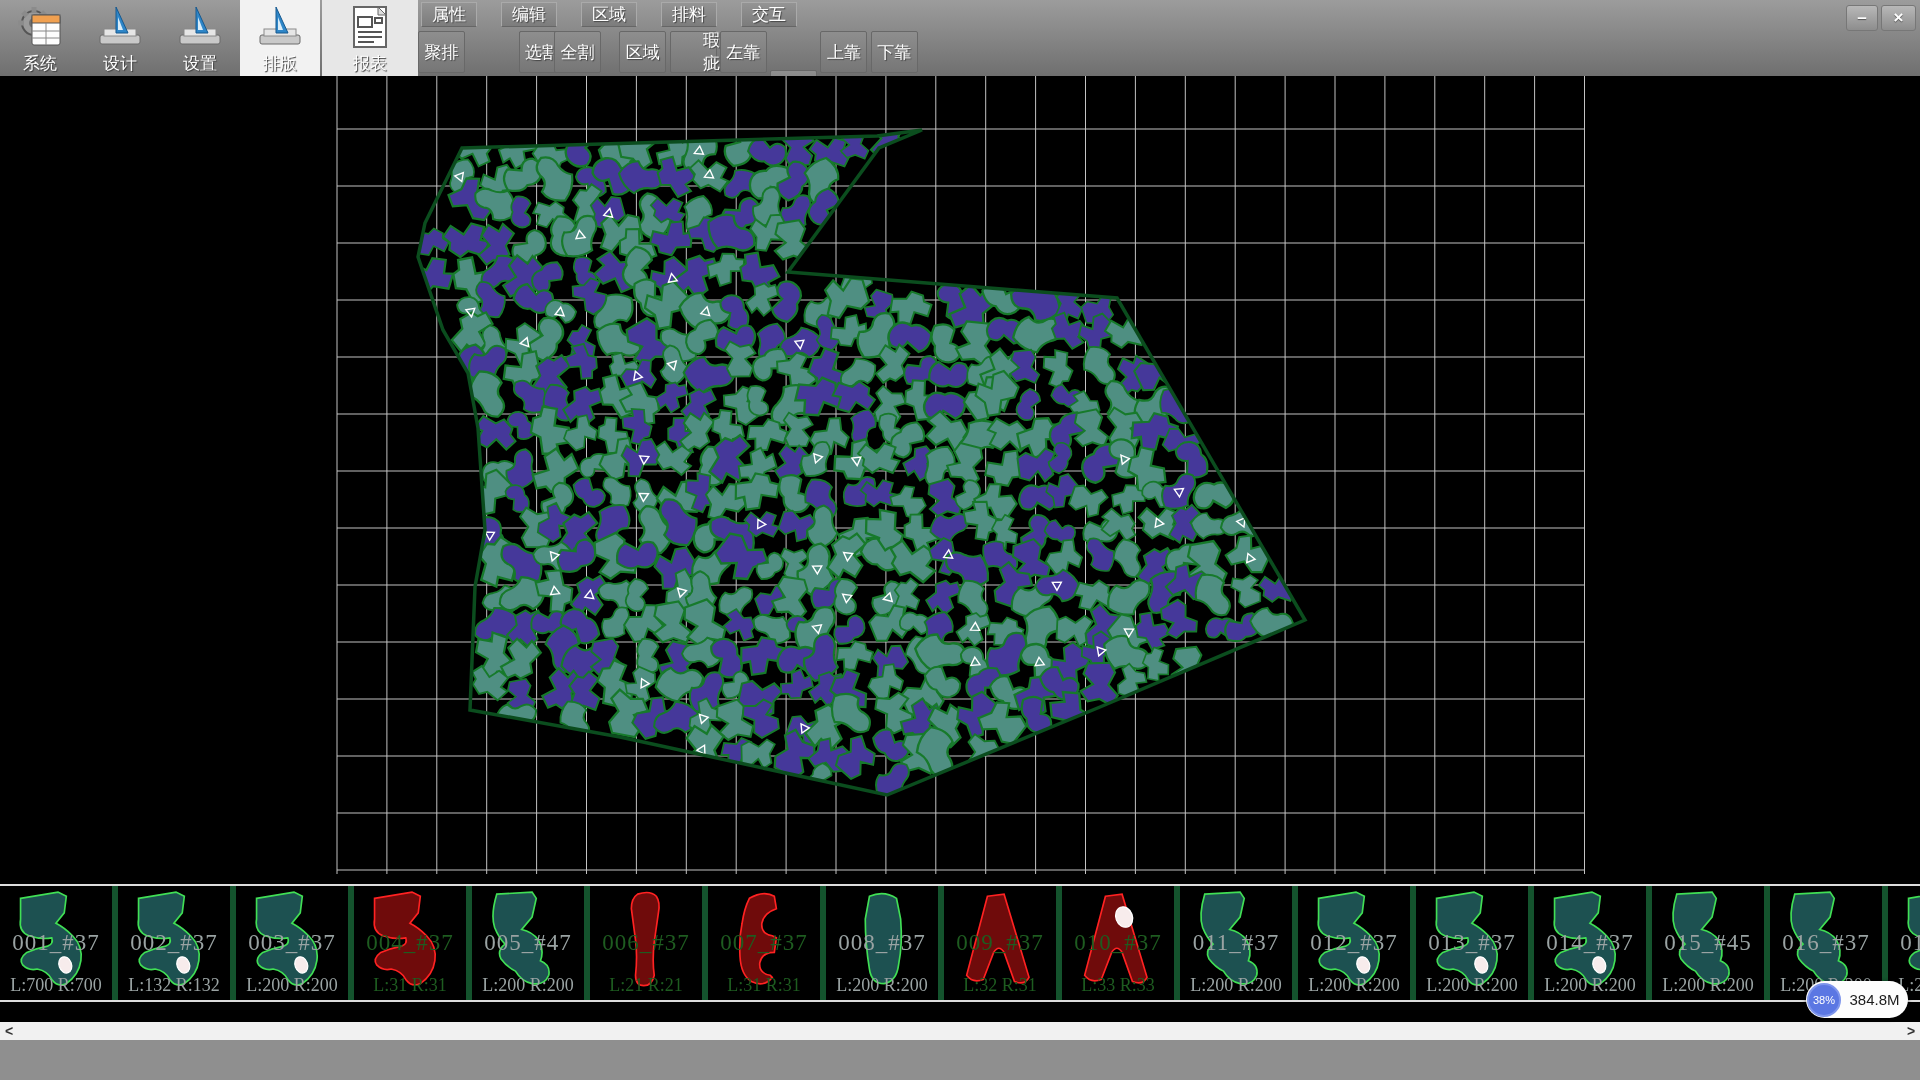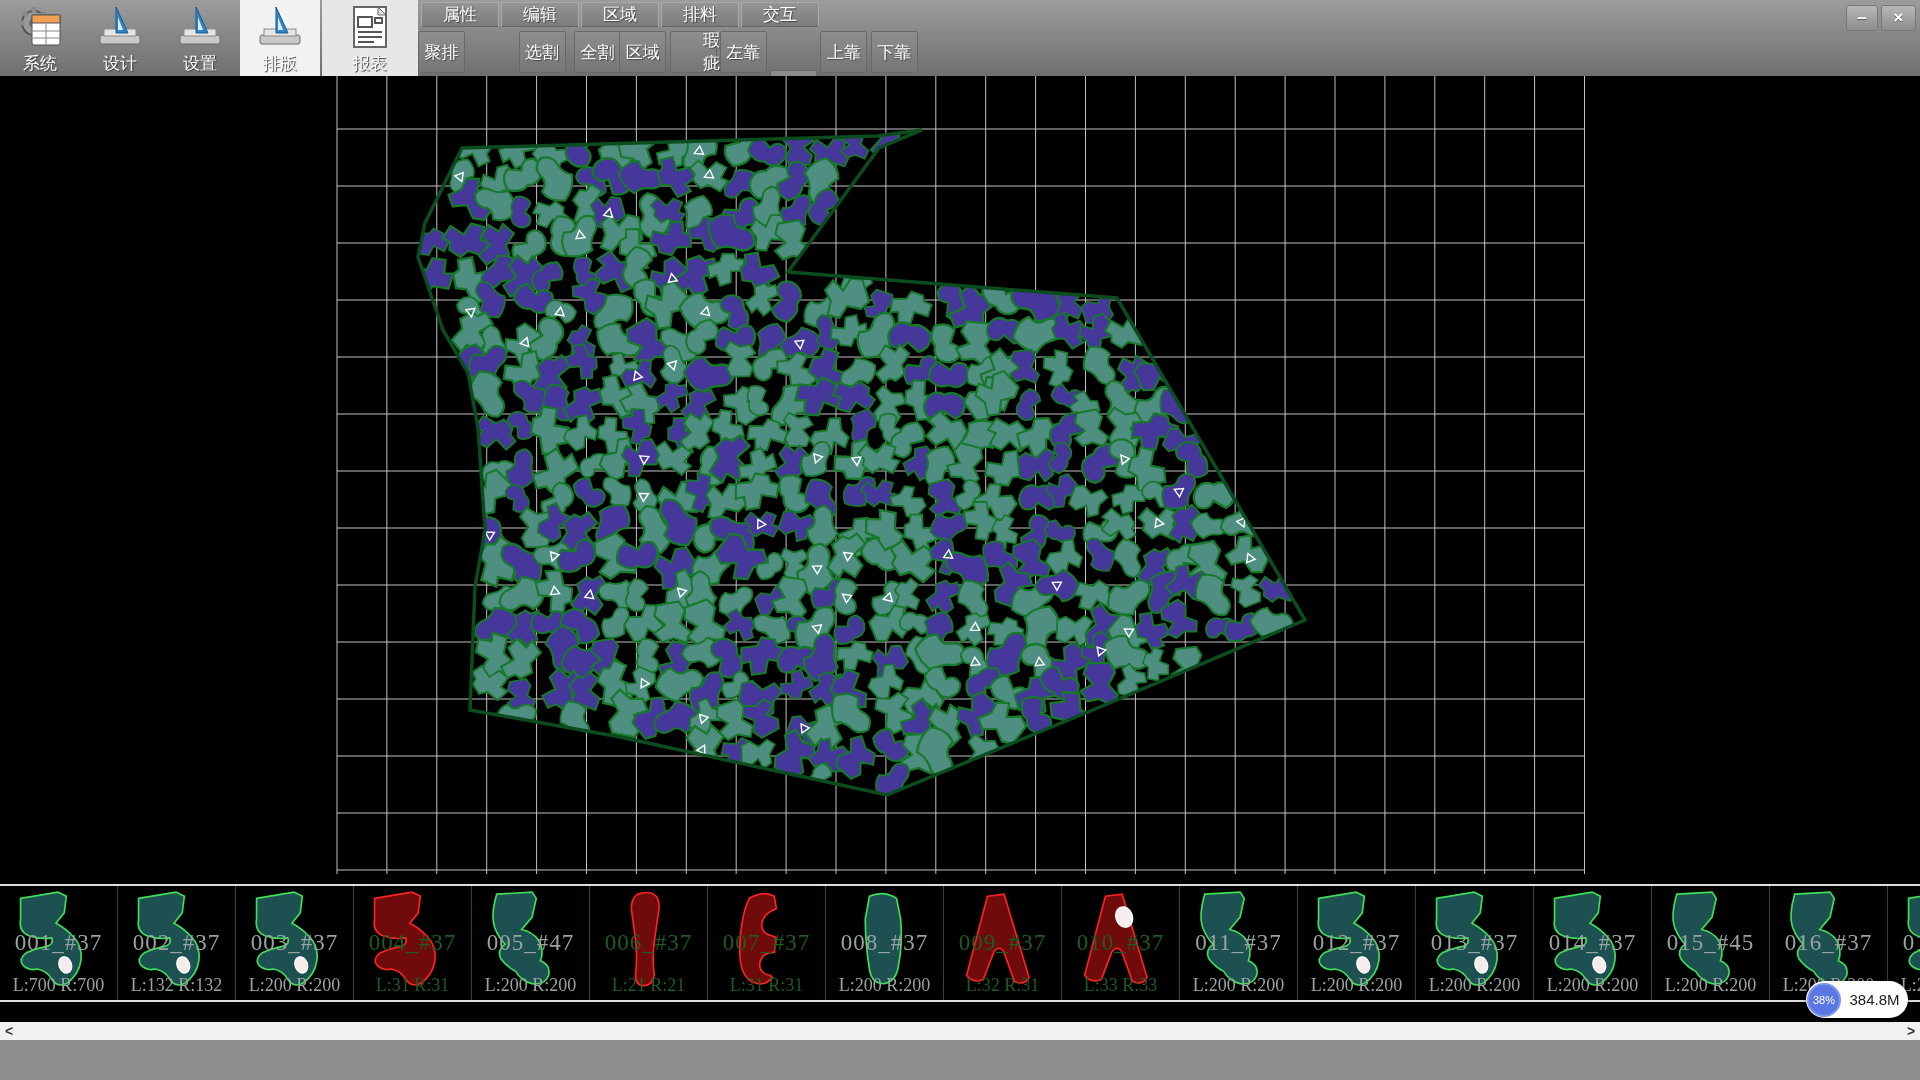--- a/index.html
+++ b/index.html
@@ -7,37 +7,37 @@
        font-family:"Liberation Sans",sans-serif;-webkit-font-smoothing:antialiased;}
   
   .toolbar{position:absolute;left:0;top:0;width:1920px;height:76px;
            background:linear-gradient(#9c9c9c,#6f6f6f);border-bottom:1px solid #555;}
   .bigbtn{position:absolute;top:0;height:76px;display:flex;flex-direction:column;
           align-items:center;justify-content:flex-start;cursor:default;}
   .bigbtn .ic{width:52px;height:48px;margin-top:3px;}
   .bigbtn .lbl{font-size:17px;color:#fff;text-shadow:1px 1px 1px #3a3a3a;margin-top:1px;}
   .bigbtn.active{background:#f2f2f2;}
   .bigbtn.lightpane{background:#e7e7e7;}
-  .tab{position:absolute;top:2px;height:25px;width:78px;box-sizing:border-box;
+  .tab{position:absolute;top:2px;height:25px;width:56px;box-sizing:border-box;
        background:linear-gradient(#949494,#7c7c7c);border:1px solid #aaa;border-bottom-color:#666;
        color:#fff;font-size:17px;line-height:23px;text-align:center;text-shadow:1px 1px 1px #444;}
   .tool{position:absolute;top:31px;height:42px;width:47px;box-sizing:border-box;
         background:linear-gradient(#8e8e8e,#767676);border:1px solid #686868;border-radius:2px;
         color:#fff;font-size:17px;display:flex;align-items:center;justify-content:center;
         text-shadow:1px 1px 1px #444;}
   .winbtn{position:absolute;top:5px;height:26px;box-sizing:border-box;border:1px solid #777;
           border-radius:3px;background:linear-gradient(#b8b8b8,#8d8d8d);color:#fff;
           font-size:17px;font-weight:bold;display:flex;align-items:center;justify-content:center;
           text-shadow:0 1px 1px #555;}
   
   #canvas-svg{position:absolute;left:0;top:76px;width:1920px;height:808px;display:block;background:#000;}
   
   .strip{position:absolute;left:0;top:884px;width:1920px;height:118px;background:#000;
          border-top:2px solid #ddd;border-bottom:2px solid #ddd;box-sizing:border-box;overflow:hidden;}
-  .cell{position:absolute;top:0;height:114px;border-right:1px solid #14532d;box-sizing:border-box;overflow:hidden;}
+  .cell{position:absolute;top:0;height:114px;border-right:6px solid #14532d;box-sizing:border-box;overflow:hidden;}
   .cell svg{position:absolute;left:6px;top:2px;}
   .cell .pid{position:absolute;left:0;top:44px;width:100%;text-align:center;
              font-family:"Liberation Serif","DejaVu Serif",serif;font-size:23px;letter-spacing:1px;}
   .cell .plr{position:absolute;left:0;bottom:4px;width:100%;text-align:center;
              font-family:"Liberation Serif","DejaVu Serif",serif;font-size:18px;}
   .gray-t{color:#9aa3a3;} .green-t{color:#1e5c20;}
   
   .hscroll{position:absolute;left:0;top:1022px;width:1920px;height:18px;background:#f1f1f1;}
   .harrow{position:absolute;top:0;width:18px;height:18px;color:#333;font-size:14px;font-weight:bold;
           display:flex;align-items:center;justify-content:center;}
@@ -130,21 +130,21 @@
       <div class="tab" style="left: 421px;">属性</div>
       <div class="tab" style="left: 501px;">编辑</div>
       <div class="tab" style="left: 581px;">区域</div>
       <div class="tab" style="left: 661px;">排料</div>
       <div class="tab" style="left: 741px;">交互</div>
     </div>
   <div id="toolrow">
       <div class="tool" style="left: 418px;">聚排</div>
       <div class="tool" style="left: 484px; margin-left: 35px;">相机</div>
       <div class="tool" style="left: 518.6px;">选割</div>
-      <div class="tool" style="left: 574px;">全割</div>
+      <div class="tool" style="left: 554px;">全割</div>
       <div class="tool" style="left: 619.2px;">区域</div>
       <div class="tool" style="left: 669.5px; padding-left: 37px;">瑕疵</div>
       <div class="tool" style="left: 719.8px;">左靠</div>
       <div class="tool" style="left: 770.1px; margin-top: 39px;">右靠</div>
       <div class="tool" style="left: 820.4px;">上靠</div>
       <div class="tool" style="left: 870.7px;">下靠</div>
     </div>
   <div class="winbtn" style="left:1846px;width:32px;">–</div>
   <div class="winbtn" style="left:1881px;width:35px;">×</div>
 </div>

